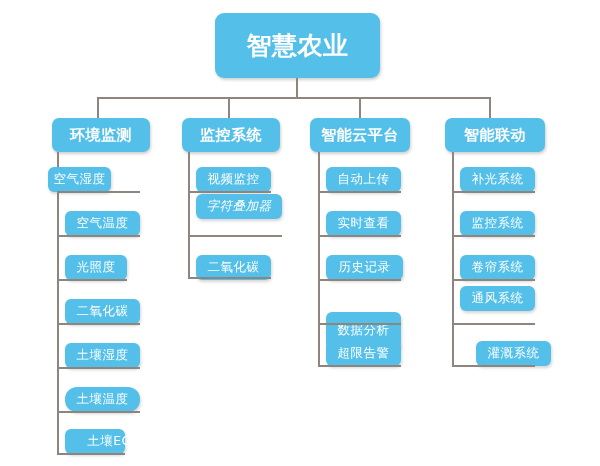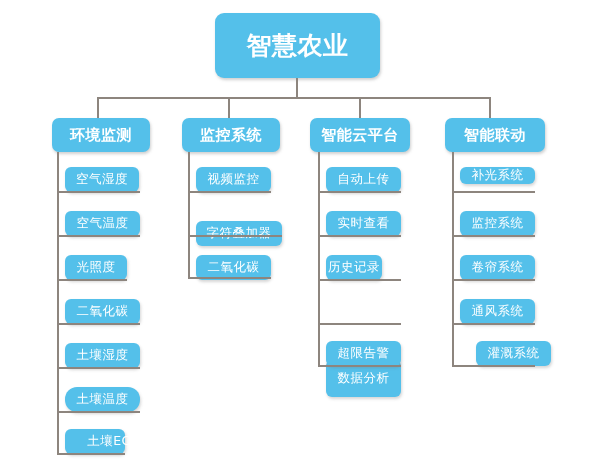--- a/index.html
+++ b/index.html
@@ -77,21 +77,21 @@
   <div class="line-v" style="left:97px; top:97px; height:21px;"></div>
   <div class="line-v" style="left:228px; top:97px; height:21px;"></div>
   <div class="line-v" style="left:359px; top:97px; height:21px;"></div>
   <div class="line-v" style="left:489px; top:97px; height:21px;"></div>
 
   <div class="node node-l2" style="left:52px; top:118px; width:98px; height:34px;">
     <span>环境监测</span>
   </div>
   <div class="line-v" style="left:57px; top:152px; height:301px;"></div>
 
-  <div class="node node-leaf" style="left:65px; top:167px; width:74px; height:25px;">
+  <div class="node node-leaf" style="left:48px; top:167px; width:63px; height:25px;">
     <span>空气湿度</span>
   </div>
   <div class="line-h" style="left:57px; top:191px; width:83px;"></div>
 
   <div class="node node-leaf" style="left:65px; top:211px; width:75px; height:25px;">
     <span>空气温度</span>
   </div>
   <div class="line-h" style="left:57px; top:235px; width:83px;"></div>
 
   <div class="node node-leaf" style="left:65px; top:255px; width:62px; height:25px;">
@@ -122,21 +122,21 @@
   <div class="node node-l2" style="left:182px; top:118px; width:98px; height:34px;">
     <span>监控系统</span>
   </div>
   <div class="line-v" style="left:188px; top:152px; height:125px;"></div>
 
   <div class="node node-leaf" style="left:196px; top:167px; width:75px; height:25px;">
     <span>视频监控</span>
   </div>
   <div class="line-h" style="left:188px; top:191px; width:83px;"></div>
 
-  <div class="node node-leaf" style="left:196px; top:221px; width:86px; height:25px;">
+  <div class="node node-leaf" style="left:196px; top:194px; width:86px; height:25px;font-style:italic;">
     <span>字符叠加器</span>
   </div>
   <div class="line-h" style="left:188px; top:235px; width:94px;"></div>
 
   <div class="node node-leaf" style="left:196px; top:255px; width:75px; height:25px;">
     <span>二氧化碳</span>
   </div>
   <div class="line-h" style="left:188px; top:277px; width:83px;"></div>
 
   <div class="node node-l2" style="left:310px; top:118px; width:100px; height:34px;">
@@ -147,56 +147,56 @@
   <div class="node node-leaf" style="left:326px; top:167px; width:75px; height:25px;">
     <span>自动上传</span>
   </div>
   <div class="line-h" style="left:318px; top:191px; width:83px;"></div>
 
   <div class="node node-leaf" style="left:326px; top:211px; width:75px; height:25px;">
     <span>实时查看</span>
   </div>
   <div class="line-h" style="left:318px; top:235px; width:83px;"></div>
 
-  <div class="node node-leaf" style="left:326px; top:255px; width:56px; height:25px;">
+  <div class="node node-leaf" style="left:326px; top:255px; width:77px; height:25px;">
     <span>历史记录</span>
   </div>
   <div class="line-h" style="left:318px; top:279px; width:83px;"></div>
 
-  <div class="node node-leaf" style="left:326px; top:312px; width:75px; height:37px;margin-top:48px;">
+  <div class="node node-leaf" style="left:326px; top:312px; width:75px; height:37px;">
     <span>数据分析</span>
   </div>
   <div class="line-h" style="left:318px; top:323px; width:83px;"></div>
 
   <div class="node node-leaf" style="left:326px; top:341px; width:75px; height:25px;">
     <span>超限告警</span>
   </div>
   <div class="line-h" style="left:318px; top:365px; width:83px;"></div>
 
   <div class="node node-l2" style="left:445px; top:118px; width:100px; height:34px;">
     <span>智能联动</span>
   </div>
   <div class="line-v" style="left:452px; top:152px; height:213px;"></div>
 
-  <div class="node node-leaf" style="left:460px; top:167px; width:75px; height:17px;">
+  <div class="node node-leaf" style="left:460px; top:167px; width:75px; height:25px;">
     <span>补光系统</span>
   </div>
   <div class="line-h" style="left:452px; top:191px; width:83px;"></div>
 
   <div class="node node-leaf" style="left:460px; top:211px; width:75px; height:25px;">
     <span>监控系统</span>
   </div>
   <div class="line-h" style="left:452px; top:235px; width:83px;"></div>
 
   <div class="node node-leaf" style="left:460px; top:255px; width:75px; height:25px;">
     <span>卷帘系统</span>
   </div>
   <div class="line-h" style="left:452px; top:279px; width:83px;"></div>
 
-  <div class="node node-leaf" style="left:460px; top:299px; width:75px; height:25px;">
+  <div class="node node-leaf" style="left:460px; top:286px; width:75px; height:25px;">
     <span>通风系统</span>
   </div>
   <div class="line-h" style="left:452px; top:323px; width:83px;"></div>
 
   <div class="node node-leaf" style="left:460px; top:341px; width:75px; height:25px;margin-left:16px;">
     <span>灌溉系统</span>
   </div>
   <div class="line-h" style="left:452px; top:365px; width:83px;"></div>
 
 </div>

